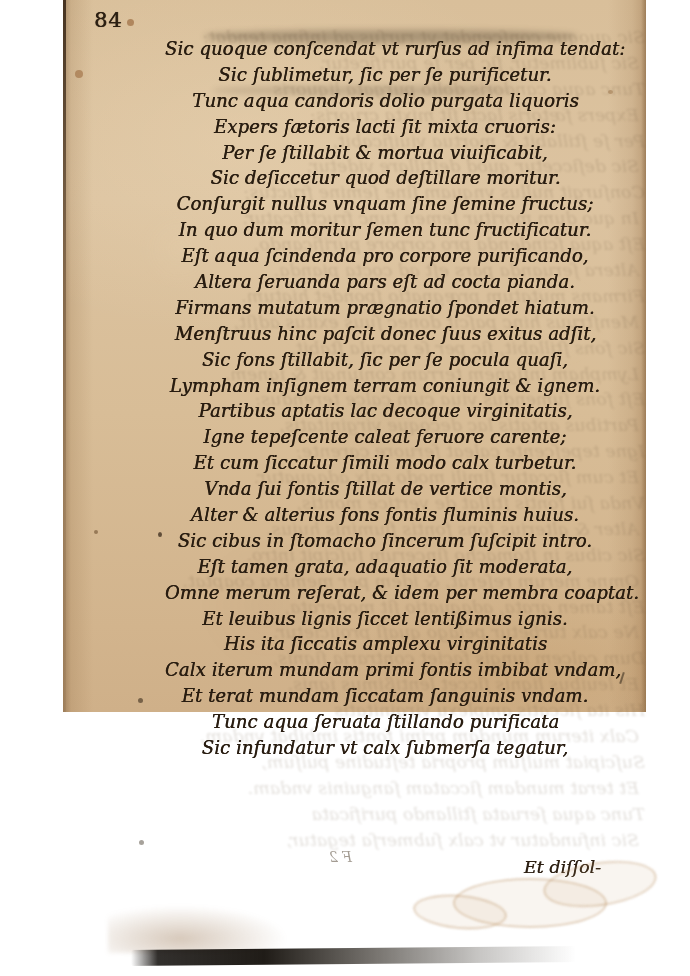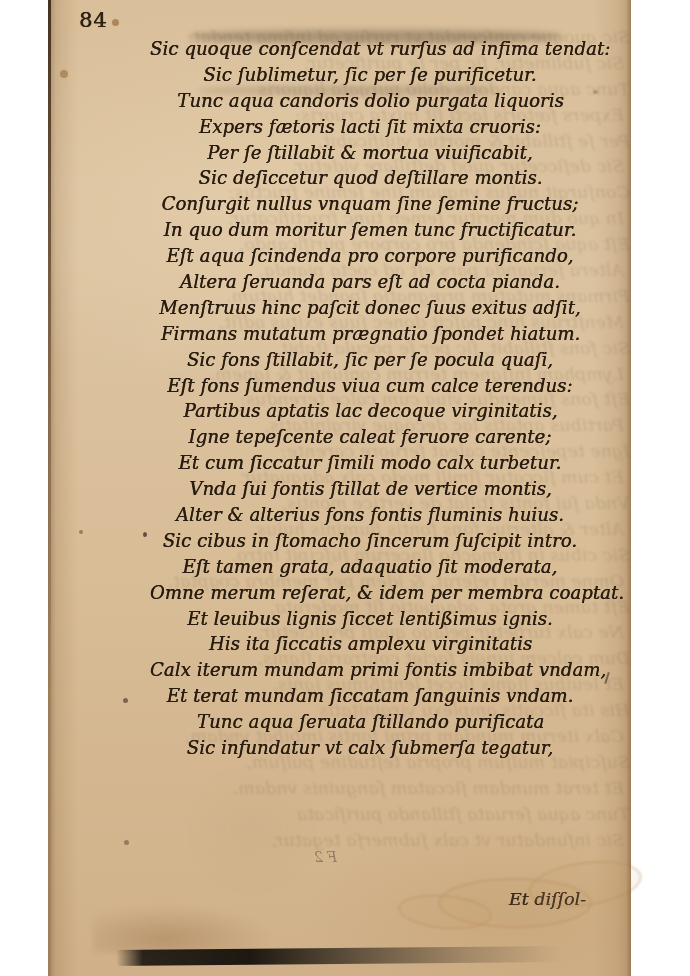--- a/index.html
+++ b/index.html
@@ -3,21 +3,21 @@
 <meta charset="utf-8">
 <style>
   html,body{margin:0;padding:0;}
   body{
     width:690px;height:976px;position:relative;overflow:hidden;
     background:#ffffff;
     font-family:"DejaVu Serif", serif;
   }
   
   .page{
-    position:absolute;left:48px;top:0;width:583px;height:976px;
+    position:absolute;left:63px;top:0;width:583px;height:712px;
     background:
       radial-gradient(ellipse 300px 140px at 80% 94%, rgba(188,146,92,0.28), rgba(188,146,92,0) 70%),
       radial-gradient(ellipse 420px 260px at 30% 20%, rgba(255,240,210,0.18), rgba(255,240,210,0) 75%),
       linear-gradient(90deg, rgba(118,84,50,0.50) 0px, rgba(146,110,70,0.22) 8px, rgba(0,0,0,0) 30px),
       linear-gradient(270deg, rgba(140,100,60,0.38) 0px, rgba(140,100,60,0.14) 14px, rgba(0,0,0,0) 38px),
       linear-gradient(180deg, #d9bf9a 0%, #dcc3a0 28%, #d8bd97 58%, #d2b48d 88%, #cfb089 100%);
   }
   .left-edge{
     position:absolute;left:0;top:0;width:3px;height:100%;
     background:linear-gradient(180deg, rgba(58,40,24,0.9), rgba(92,66,42,0.5) 40%, rgba(120,92,62,0.28) 70%, rgba(120,92,62,0.15));
@@ -38,21 +38,20 @@
     color:#281c10;white-space:nowrap;letter-spacing:0.1px;
     text-shadow:0.35px 0 rgba(40,28,16,0.9), 0 0 0.6px rgba(40,28,16,0.45);
   }
   .line{height:25.9px;text-align:center;}
   .line:nth-child(3n){transform:translateX(0.6px);}
   .line:nth-child(4n+1){transform:translateY(0.4px);}
   .catchword{
     position:absolute;top:857px;left:400px;width:138px;text-align:right;
     font-style:italic;font-size:17.5px;color:#2b1e11;
     text-shadow:0.35px 0 rgba(43,30,17,0.9);
-    margin-top:32px;
   }
   
   .bleed{
     position:absolute;left:98px;top:25px;width:478px;
     transform:scaleX(-1);
     font-style:italic;font-size:17.5px;line-height:25.9px;
     color:#5c4830;opacity:0.17;filter:blur(1.2px);
     white-space:nowrap;pointer-events:none;
   }
   .bleed-line{height:25.9px;}
@@ -156,29 +155,29 @@
   <div class="smudge smudge-a"></div>
   <div class="smudge smudge-b"></div>
 
   <div class="page-number">84</div>
   <div class="poem">
       <div class="line">Sic quoque conſcendat vt rurſus ad infima tendat:</div>
       <div class="line">Sic ſublimetur, ſic per ſe purificetur.</div>
       <div class="line">Tunc aqua candoris dolio purgata liquoris</div>
       <div class="line">Expers fætoris lacti ſit mixta cruoris:</div>
       <div class="line">Per ſe ſtillabit &amp; mortua viuificabit,</div>
-      <div class="line">Sic deſiccetur quod deſtillare montis.</div>
+      <div class="line">Sic deſiccetur quod deſtillare moritur.</div>
       <div class="line">Conſurgit nullus vnquam ſine ſemine fructus;</div>
       <div class="line">In quo dum moritur ſemen tunc fructificatur.</div>
       <div class="line">Eſt aqua ſcindenda pro corpore purificando,</div>
       <div class="line">Altera ſeruanda pars eſt ad cocta pianda.</div>
+      <div class="line">Firmans mutatum prægnatio ſpondet hiatum.</div>
       <div class="line">Menſtruus hinc paſcit donec ſuus exitus adſit,</div>
-      <div class="line">Firmans mutatum prægnatio ſpondet hiatum.</div>
       <div class="line">Sic fons ſtillabit, ſic per ſe pocula quaſi,</div>
-      <div class="line">Eſt fons ſumendus viua cum calce terendus:</div>
+      <div class="line">Lympham inſignem terram coniungit &amp; ignem.</div>
       <div class="line">Partibus aptatis lac decoque virginitatis,</div>
       <div class="line">Igne tepeſcente caleat feruore carente;</div>
       <div class="line">Et cum ſiccatur ſimili modo calx turbetur.</div>
       <div class="line">Vnda ſui fontis ſtillat de vertice montis,</div>
       <div class="line">Alter &amp; alterius fons fontis fluminis huius.</div>
       <div class="line">Sic cibus in ſtomacho ſincerum ſuſcipit intro.</div>
       <div class="line">Eſt tamen grata, adaquatio ſit moderata,</div>
       <div class="line">Omne merum reſerat, &amp; idem per membra coaptat.</div>
       <div class="line">Et leuibus lignis ſiccet lentißimus ignis.</div>
       <div class="line">His ita ſiccatis amplexu virginitatis</div>

